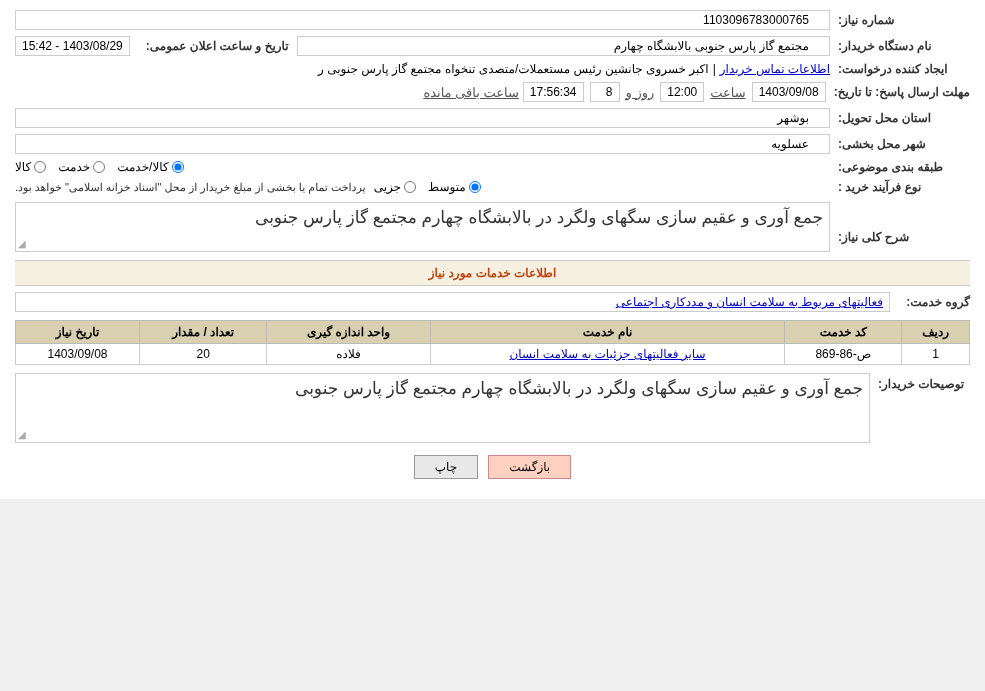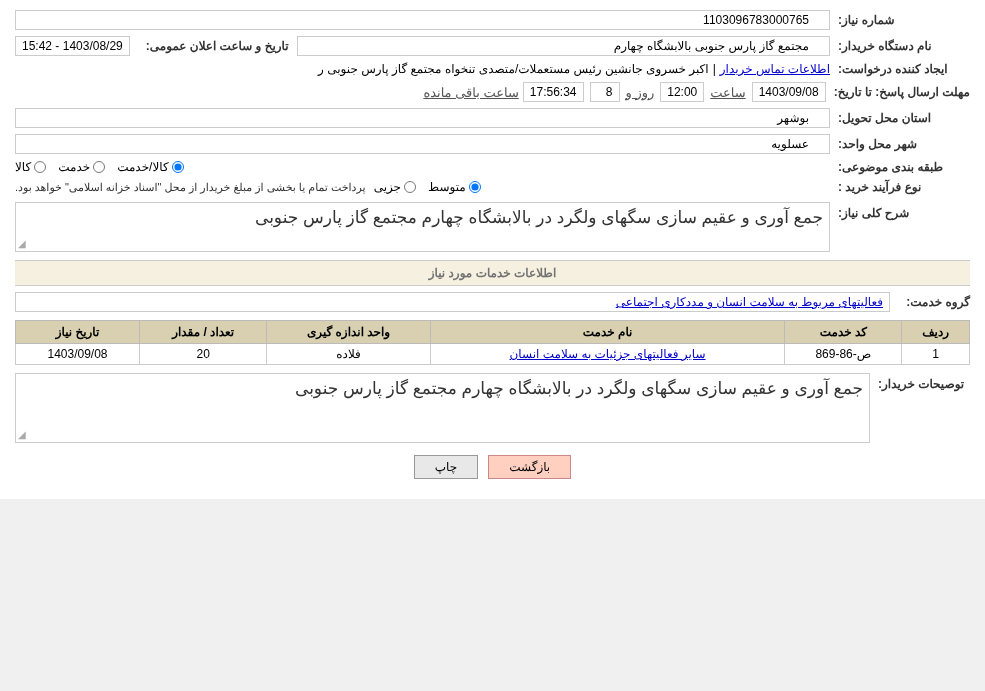--- a/index.html
+++ b/index.html
@@ -77,21 +77,21 @@
     }
     .radio-input {
       width: 12px;
       height: 12px;
       cursor: pointer;
     }
     .section-title2 {
       background: #f5f0e0;
       padding: 5px 10px;
       font-weight: bold;
-      color: #737373;
+      color: #c2410c;
       margin: 8px 0 6px 0;
       border-top: 1px solid #ccc;
       border-bottom: 1px solid #ccc;
       text-align: center;
     }
     .notice-text {
       color: #333;
       font-size: 11px;
     }
     .table-container {
@@ -239,21 +239,21 @@
       </div>
 
       <div class="form-row">
         <span class="label">استان محل تحویل:</span>
         <div class="value-box">
           <span>بوشهر</span>
         </div>
       </div>
 
       <div class="form-row">
-        <span class="label">شهر محل واحد:</span>
+        <span class="label">شهر محل بخشی:</span>
         <div class="value-box">
           <span>عسلویه</span>
         </div>
       </div>
 
       <div class="form-row">
         <span class="label">طبقه بندی موضوعی:</span>
         <div class="radio-group">
           <div class="radio-item">
             <input type="radio" class="radio-input" name="tabaghe" checked="" style="">
@@ -279,21 +279,21 @@
           </div>
           <div class="radio-item">
             <input type="radio" class="radio-input" name="farayand" style="">
             <span>جزیی</span>
           </div>
         </div>
         <span style="margin-right: 8px; color:#333; font-size:11px;" class="notice-text">پرداخت تمام یا بخشی از مبلغ خریدار از محل "اسناد خزانه اسلامی" خواهد بود.</span>
       </div>
 
       <div class="form-row" style="align-items:flex-start; margin-top:8px;">
-        <span class="label" style="padding-top:4px;">شرح کلی نیاز:</span>
+        <span class="label" style="padding-top:4px;margin-top:24px;">شرح کلی نیاز:</span>
         <div class="description-box" style="min-height:50px;">
           <span class="description-text">جمع آوری و عقیم سازی سگهای ولگرد در بالابشگاه چهارم  مجتمع گاز پارس جنوبی</span>
           <span class="desc-resize">◢</span>
         </div>
       </div>
 
       <div class="section-title2">اطلاعات خدمات مورد نیاز</div>
 
       <div class="grp-row">
         <span class="grp-label">گروه خدمت:</span>

